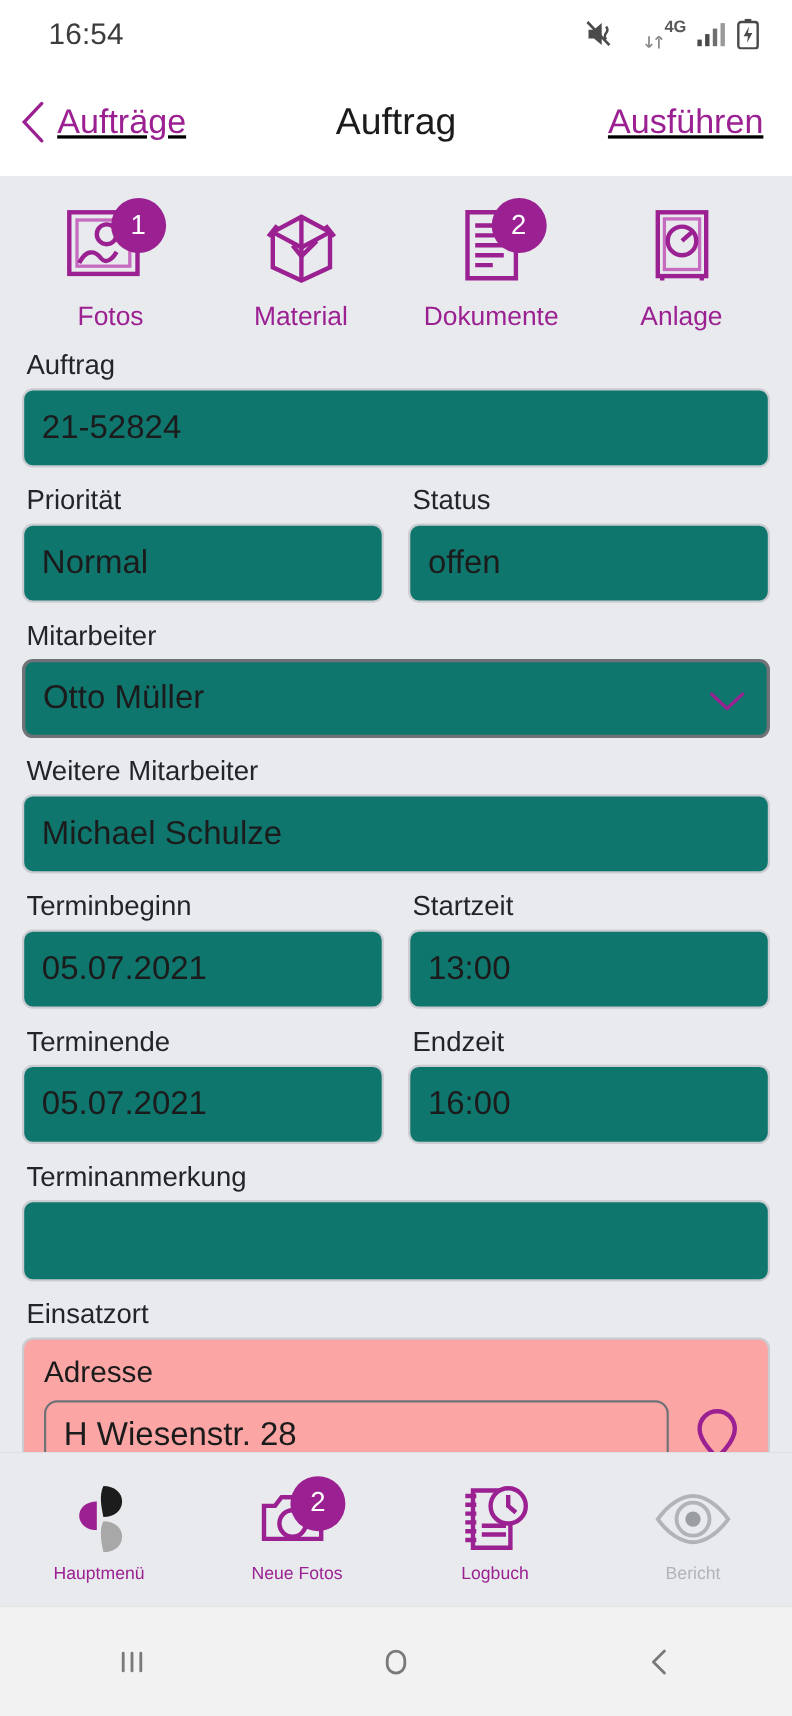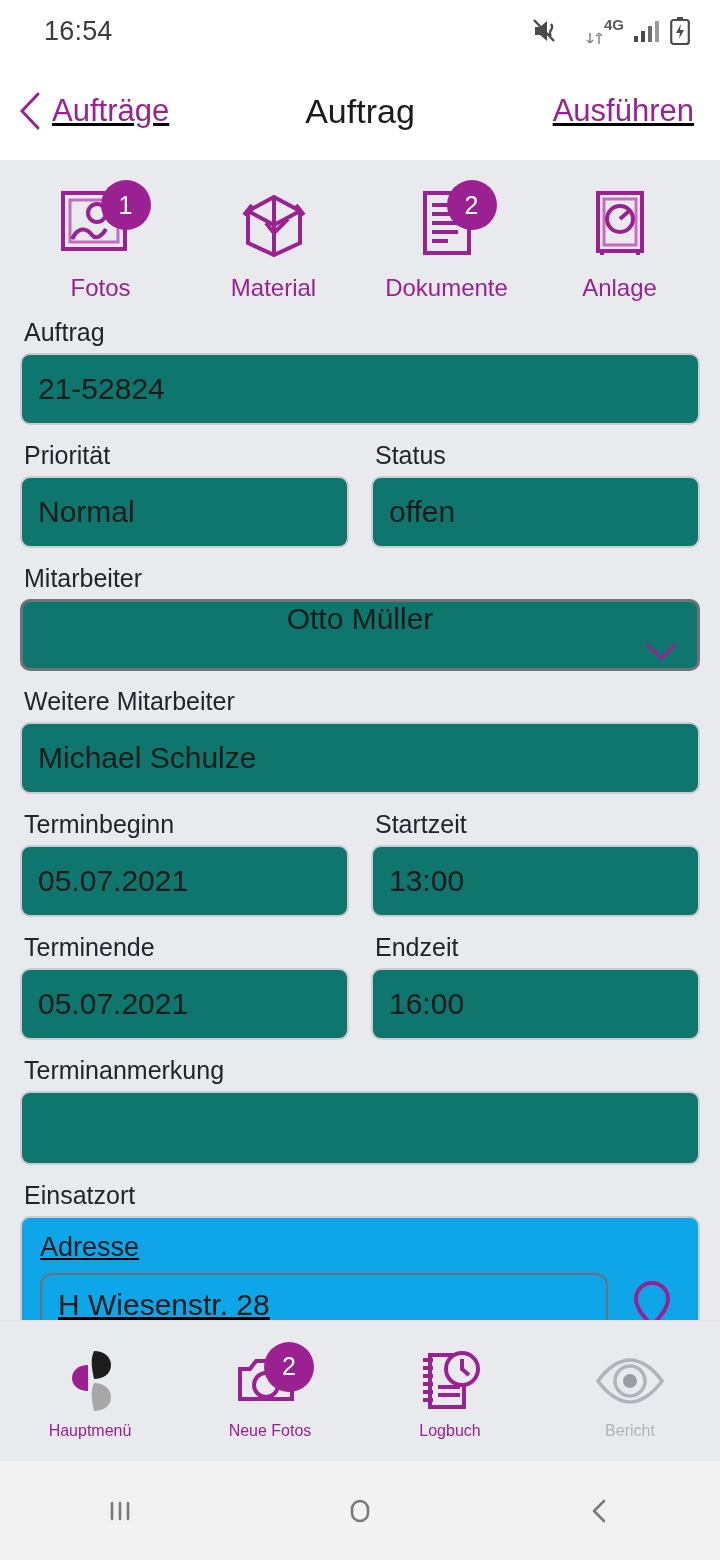--- a/index.html
+++ b/index.html
@@ -57,31 +57,30 @@
   .tab-label { font-size: 24px; color: #9B2192; margin-top: 4px; }
 
   .form { padding: 10px 20px 0 20px; }
   .field { margin-bottom: 16px; }
   .flabel { font-size: 25px; color: #23242a; margin: 0 0 6px 4px; }
   .fbox {
     background: #0f766e; border: 2px solid #c9ccd1; border-radius: 10px;
     height: 72px; display: flex; align-items: center; padding: 0 16px;
     font-size: 30px; color: #1b1b1b;
   }
-  .fbox.focused { border-color: #6f7276; border-width: 3px; flex-direction: column; }
+  .fbox.focused { border-color: #6f7276; border-width: 3px; }
   .fbox.empty { height: 74px; }
   .row { display: flex; gap: 22px; }
   .row > .field { flex: 1; margin-bottom: 16px; }
   .sel-chev { margin-left: auto; width: 40px; height: 24px; flex: none; }
 
   
   .card {
-    background: #0ea5e9; border: 2px solid #c9ccd1; border-radius: 10px;
+    background: #fca5a5; border: 2px solid #c9ccd1; border-radius: 10px;
     padding: 14px 18px 0 18px;
-    text-decoration: underline;
   }
   .card-label { font-size: 27px; color: #1b1b1b; margin-bottom: 10px; }
   .card-row { display: flex; align-items: flex-start; gap: 16px; }
   .addr-box {
     flex: 1; border: 2px solid #6f7276; border-radius: 12px;
     height: 64px; padding: 0 16px; font-size: 30px; color: #1b1b1b;
     display: flex; align-items: center; justify-content: space-between; overflow: hidden;
   }
   .pin-ico { width: 56px; height: 56px; flex: none; margin-top: 2px; }
 

